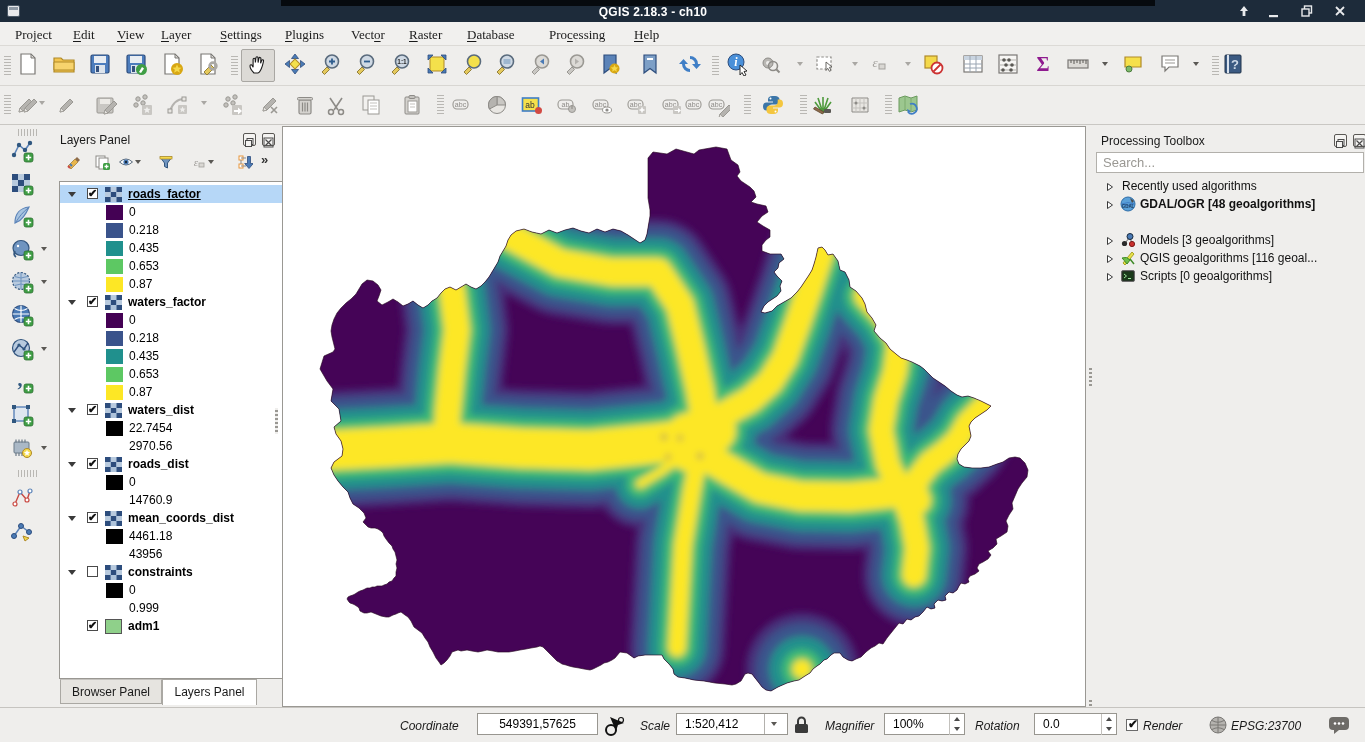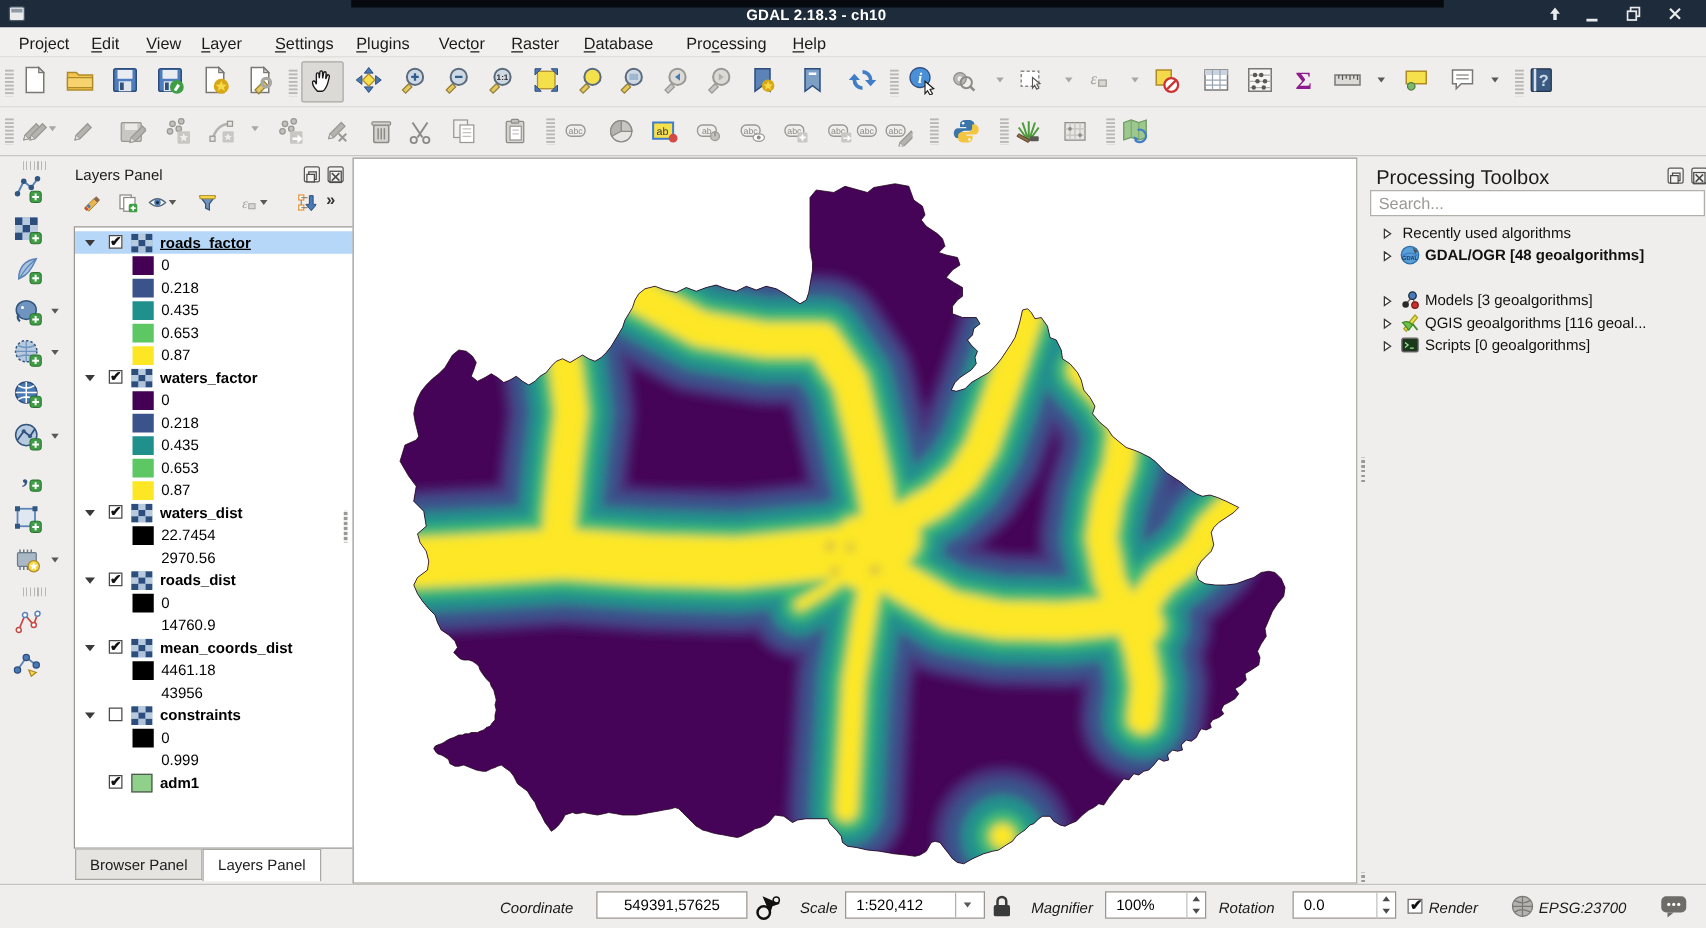--- a/index.html
+++ b/index.html
@@ -5,21 +5,21 @@
 * { margin:0; padding:0; box-sizing:border-box; }
 html,body { width:1365px; height:742px; overflow:hidden; }
 body { font-family:"Liberation Sans", sans-serif; background:#efeeec; position:relative; }
 .abs { position:absolute; }
 #titlebar { left:0; top:0; width:1365px; height:22px; background:#1d2b3a; }
 #topstrip { left:281px; top:0; width:874px; height:6px; background:#060a0e; }
 #wicon { left:7px; top:5px; width:13px; height:12px; background:#e9eaec; border:1px solid #4a5866; border-radius:2px; }
 #title { left:0; top:5px; width:1306px; text-align:center; color:#fff; font-size:12px; font-weight:bold; letter-spacing:0.2px; }
 .winbtn { top:6px; color:#e8eaec; font-size:12px; font-weight:bold; line-height:12px; }
 #menubar { left:0; top:22px; width:1365px; height:24px; background:#f1f0ee; border-bottom:1px solid #dcdad6; color:#1a1a1a; font-size:13px; }
-#menubar span.mi { position:absolute; top:5px; }
+#menubar span.mi { position:absolute; top:5px;font-family:Liberation Serif, serif; }
 #menubar u { text-decoration:underline; text-underline-offset:2px; }
 #tb1 { left:0; top:46px; width:1365px; height:40px; background:#efeeec; border-bottom:1px solid #d8d6d2; }
 #tb2 { left:0; top:86px; width:1365px; height:39px; background:#efeeec; border-bottom:1px solid #c9c7c3; }
 .grip { width:7px; height:22px; background:repeating-linear-gradient(#efeeec 0 1px, #b9b7b3 1px 2px, #efeeec 2px 3px); background-size:7px 3px; }
 .icon { position:absolute; width:24px; height:24px; }
 .dd { position:absolute; width:0; height:0; border-left:3.5px solid transparent; border-right:3.5px solid transparent; border-top:4.5px solid #5a5854; }
 .dd.dis { border-top-color:#a9a7a3; }
 #lefttb { left:0; top:126px; width:56px; height:581px; background:#efeeec; }
 #layerspanel { left:56px; top:126px; width:222px; height:581px; background:#efeeec; }
 #lp-title { position:absolute; left:4px; top:7px; font-size:12px; color:#1a1a1a; }
@@ -32,38 +32,38 @@
 .cb.on:before { content:"\2714"; position:absolute; left:0px; top:-2px; font-size:11px; color:#111; font-weight:bold; }
 .lyrname { position:absolute; font-size:12px; font-weight:bold; color:#000; top:2px; }
 .chip { position:absolute; width:17px; height:15px; top:2px; }
 .lval { position:absolute; font-size:12px; color:#000; top:2px; }
 .lyricon { position:absolute; width:17px; height:15px; top:2px; }
 #lp-tabs { position:absolute; left:3px; top:553px; width:216px; height:26px; }
 .tab { position:absolute; top:0; height:25px; font-size:12px; color:#1a1a1a; text-align:center; padding-top:5px; }
 #canvas { left:282px; top:126px; width:804px; height:581px; background:#fff; border:1px solid #9a9893; }
 #splitter2 { left:1086px; top:126px; width:10px; height:581px; background:#efeeec; }
 #procpanel { left:1096px; top:126px; width:269px; height:581px; background:#efeeec; }
-#pp-title { position:absolute; left:5px; top:8px; font-size:16px; color:#1a1a1a; }
+#pp-title { position:absolute; left:5px; top:8px; font-size:12px; color:#1a1a1a; }
 #pp-search { position:absolute; left:0px; top:26px; width:268px; height:21px; background:#fff; border:1px solid #b2b0ab; color:#9a9893; font-size:13px; padding:2px 0 0 6px; }
 .prow { position:absolute; left:0; width:100%; height:18px; font-size:12px; color:#111; }
 .parrow { position:absolute; top:4px; left:10px; }
 .picon { position:absolute; left:24px; top:1px; width:16px; height:16px; }
 .ptext { position:absolute; top:2px; }
 #statusbar { left:0; top:707px; width:1365px; height:35px; background:#efeeec; border-top:1px solid #c6c4c0; font-size:12px; color:#1a1a1a; }
 .sb-label { position:absolute; top:11px;font-style:italic; }
 .sb-box { position:absolute; top:5px; height:22px; background:#fff; border:1px solid #989690; font-size:12px; color:#000; }
 </style>
 </head>
 <body>
 <div class="abs" id="titlebar"></div>
 <div class="abs" id="topstrip"></div>
 <div class="abs" id="wicon">
     <div style="position:absolute;left:1px;top:1px;width:9px;height:3px;background:#8f9aa5;"></div>
   </div>
-<div class="abs" id="title">GDAL 2.18.3 - ch10</div>
+<div class="abs" id="title">QGIS 2.18.3 - ch10</div>
 <div class="abs winbtn" style="left:1239px; top:5px;"><svg width="10" height="12" viewBox="0 0 10 12">
       <path d="M5 1 l4 5 h-2.6 v5 h-2.8 v-5 H1z" fill="#e8eaec"></path>
     </svg></div>
 <div class="abs winbtn" style="left:1269px; top:8px;"><svg width="10" height="8" viewBox="0 0 10 8">
       <rect x="0" y="5" width="9" height="2.2" fill="#e8eaec"></rect>
     </svg></div>
 <div class="abs winbtn" style="left:1301px; top:5px;"><svg width="12" height="12" viewBox="0 0 12 12">
       <rect x="3.5" y="1" width="7" height="7" fill="none" stroke="#e8eaec" stroke-width="1.4"></rect>
       <rect x="1" y="4" width="7" height="7" fill="#1d2b3a" stroke="#e8eaec" stroke-width="1.4"></rect>
     </svg></div>

